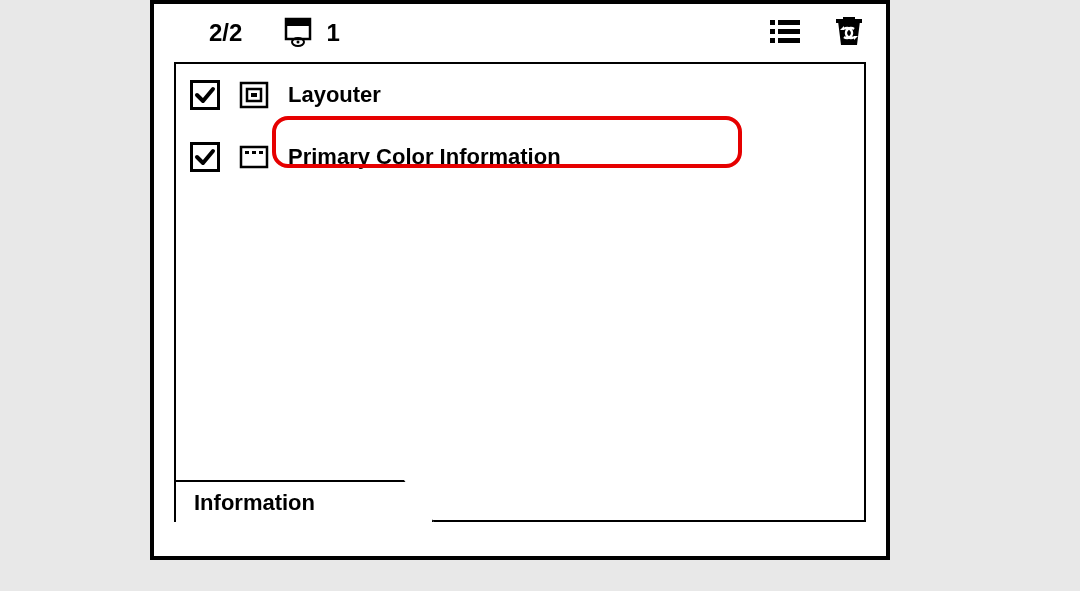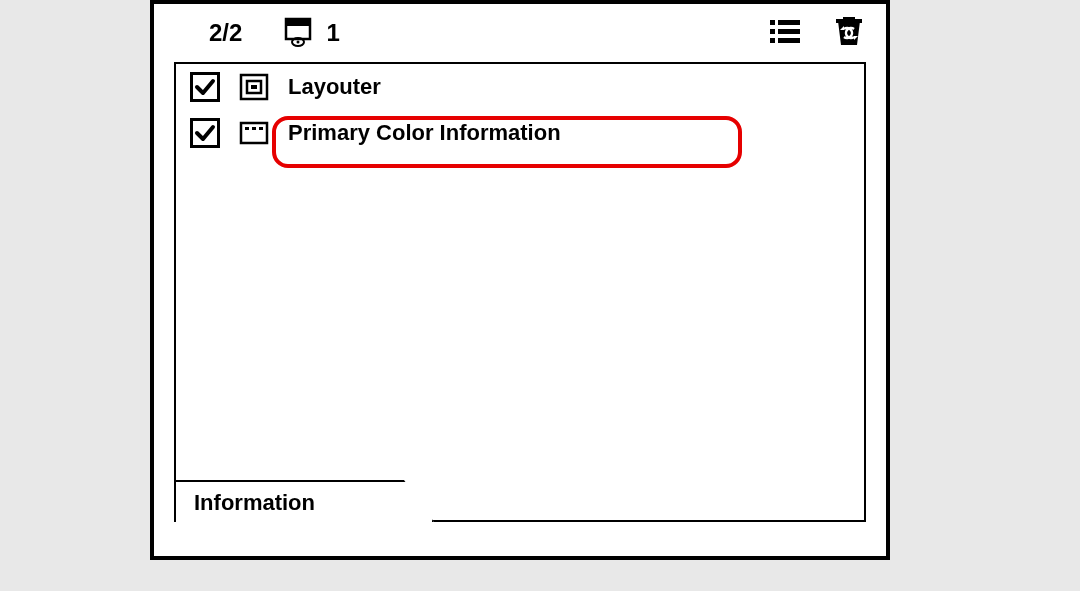--- a/index.html
+++ b/index.html
@@ -58,21 +58,21 @@
     .content-area {
       position: relative;
       margin: 0 20px 20px 20px;
       border: 2px solid #000;
       height: 460px;
       background: #fff;
     }
     .effect-row {
       display: flex;
       align-items: center;
-      padding: 8px 14px;
+      padding: 16px 14px;
       gap: 18px;
       text-align: center;
     }
     .checkbox {
       width: 30px;
       height: 30px;
       border: 3px solid #000;
       display: flex;
       align-items: center;
       justify-content: center;

